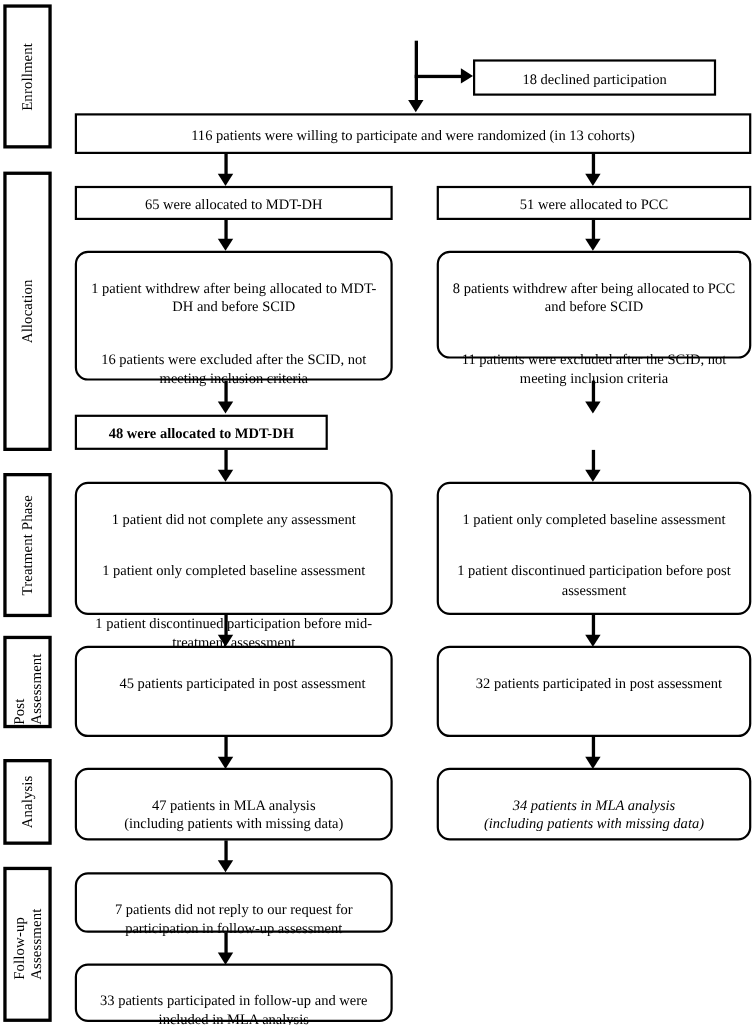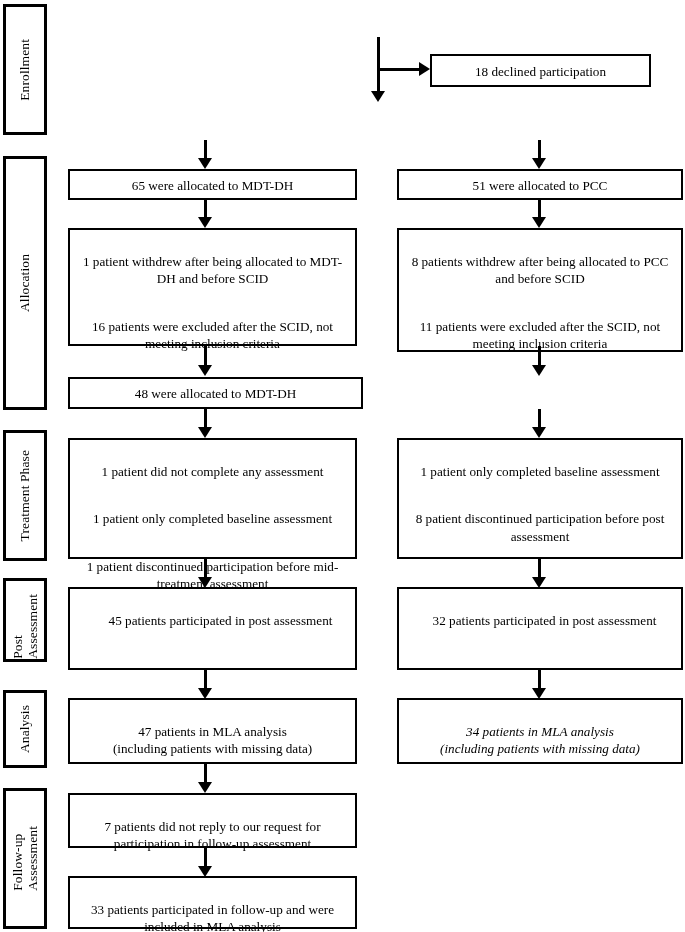--- a/index.html
+++ b/index.html
@@ -47,21 +47,21 @@
     box-sizing: border-box;
     border: 2px solid #000000;
     background: #ffffff;
     color: #000000;
     font-size: 13.2px;
     line-height: 1.30;
     text-align: center;
     padding: 6px 8px 4px 8px;
     white-space: pre-line;
   }
-  .node.top-align { display: block; }
+  .node.top-align { display: block; border-radius: 12px; }
   .node.mid-align {
     display: flex;
     align-items: center;
     justify-content: center;
   }
   .node .para { margin: 0; }
   .node .para + .para { margin-top: 13px; }
 
   
   .vline {
@@ -126,20 +126,23 @@
   <div class="vline" style="left:377px; top:37px; width:3px; height:55px;"></div>
   <div class="arrow-down" style="left:371px; top:91px;"></div>
 
   <div class="hline" style="left:377px; top:68px; width:43px; height:3px;"></div>
   <div class="arrow-right" style="left:419px; top:62px;"></div>
 
   <div class="node mid-align" style="left:430px; top:54px; width:221px; height:33px;">
     <span>18 declined participation</span>
   </div>
 
+  <div class="node mid-align" style="left:68px; top:103px; width:615px; height:37px;">
+    <span>116 patients were willing to participate and were randomized (in 13 cohorts)</span>
+  </div>
 
   <div class="vline" style="left:204px; top:140px; width:3px; height:20px;"></div>
   <div class="arrow-down" style="left:198px; top:158px;"></div>
 
   <div class="vline" style="left:538px; top:140px; width:3px; height:20px;"></div>
   <div class="arrow-down" style="left:532px; top:158px;"></div>
 
   <div class="node mid-align" style="left:68px; top:169px; width:289px; height:31px;">
     <span>65 were allocated to MDT-DH</span>
   </div>
@@ -152,51 +155,51 @@
   <div class="arrow-down" style="left:198px; top:217px;"></div>
 
   <div class="vline" style="left:538px; top:200px; width:3px; height:19px;"></div>
   <div class="arrow-down" style="left:532px; top:217px;"></div>
 
   <div class="node top-align" style="left:68px; top:228px; width:289px; height:118px;">
     <p class="para">1 patient withdrew after being allocated to MDT-DH and before SCID</p>
     <p class="para">16 patients were excluded after the SCID, not meeting inclusion criteria</p>
   </div>
 
-  <div class="node top-align" style="left:397px; top:228px; width:286px; height:124px;">
+  <div class="node top-align" style="left:397px; top:228px; width:286px; height:98px;">
     <p class="para">8 patients withdrew after being allocated to PCC and before SCID</p>
     <p class="para">11 patients were excluded after the SCID, not meeting inclusion criteria</p>
   </div>
 
   <div class="vline" style="left:204px; top:346px; width:3px; height:20px;"></div>
   <div class="arrow-down" style="left:198px; top:365px;"></div>
 
   <div class="vline" style="left:538px; top:346px; width:3px; height:20px;"></div>
   <div class="arrow-down" style="left:532px; top:365px;"></div>
 
-  <div class="node mid-align" style="left:68px; top:377px; width:295px; height:32px;">
+  <div class="node mid-align" style="left:68px; top:377px; width:230px; height:32px;font-weight:bold;">
     <span>48 were allocated to MDT-DH</span>
   </div>
 
 
   <div class="vline" style="left:204px; top:409px; width:3px; height:19px;"></div>
   <div class="arrow-down" style="left:198px; top:427px;"></div>
 
   <div class="vline" style="left:538px; top:409px; width:3px; height:19px;"></div>
   <div class="arrow-down" style="left:532px; top:427px;"></div>
 
   <div class="node top-align" style="left:68px; top:438px; width:289px; height:121px;">
     <p class="para">1 patient did not complete any assessment</p>
     <p class="para">1 patient only completed baseline assessment</p>
     <p class="para">1 patient discontinued participation before mid-treatment assessment</p>
   </div>
 
   <div class="node top-align" style="left:397px; top:438px; width:286px; height:121px;">
     <p class="para">1 patient only completed baseline assessment</p>
-    <p class="para">8 patient discontinued participation before post assessment</p>
+    <p class="para">1 patient discontinued participation before post assessment</p>
   </div>
 
   <div class="vline" style="left:204px; top:559px; width:3px; height:19px;"></div>
   <div class="arrow-down" style="left:198px; top:577px;"></div>
 
   <div class="vline" style="left:538px; top:559px; width:3px; height:19px;"></div>
   <div class="arrow-down" style="left:532px; top:577px;"></div>
 
   <div class="node top-align" style="left:68px; top:587px; width:289px; height:83px;padding-left:24px;">
     <p class="para">45 patients participated in post assessment</p>

